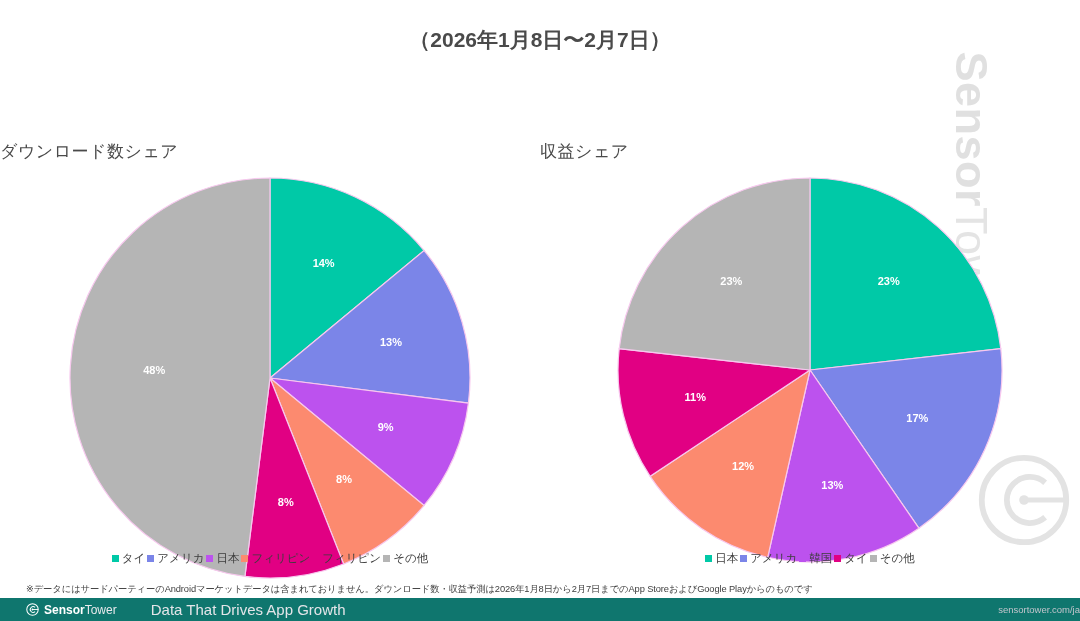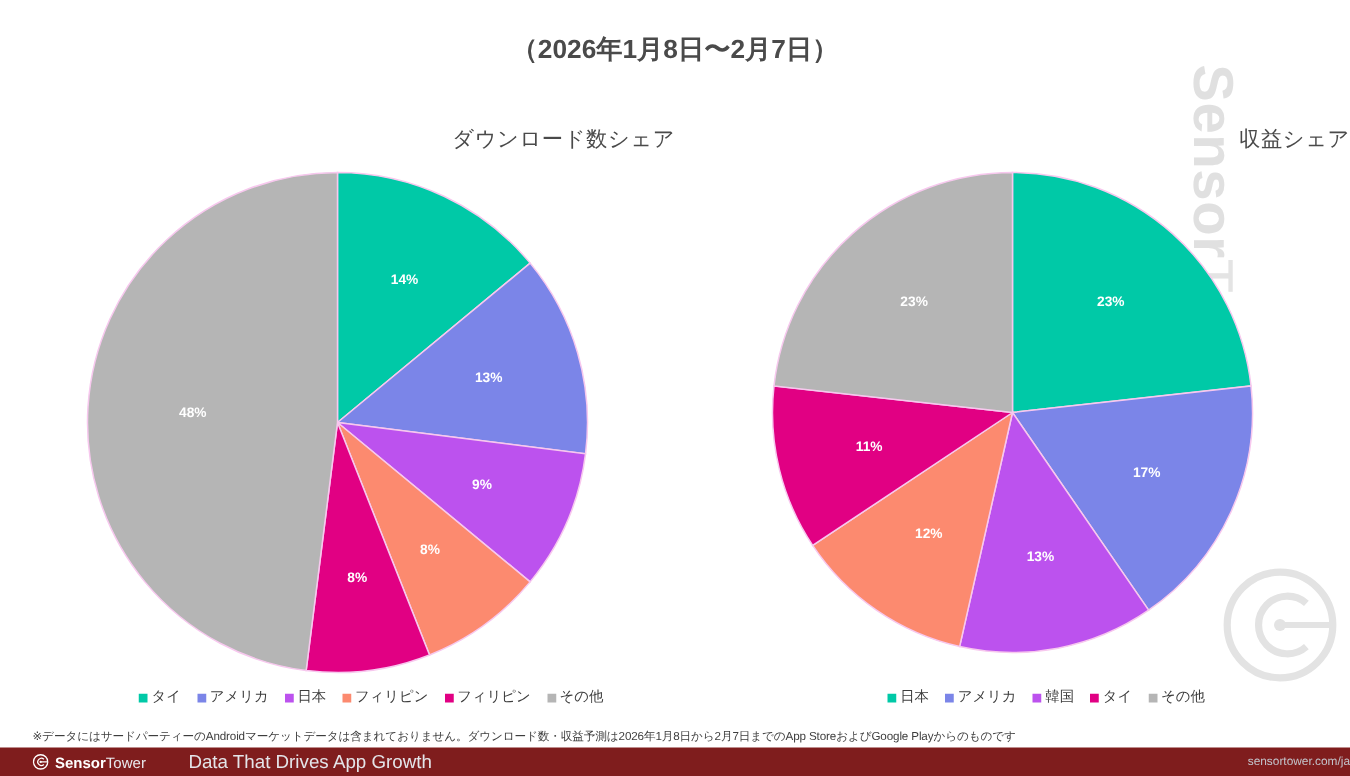--- a/index.html
+++ b/index.html
@@ -81,27 +81,28 @@
     height: 470px;
     display: flex;
     z-index: 4;
   }
   .panel {
     position: relative;
     width: 50%;
     height: 100%;
   }
   .panel-title {
-    text-align: right;
+    text-align: left;
     font-size: 17px;
     font-weight: 400;
     color: #4a4a4a;
     letter-spacing: 0.5px;
     height: 30px;
     line-height: 24px;
+    margin-top: 40px;
   }
   .pie-wrap {
     position: relative;
     width: 100%;
     height: 420px;
     display: flex;
     align-items: flex-start;
     justify-content: center;
   }
   .pie-wrap.left  { padding-left: 0px; }
@@ -118,23 +119,22 @@
 
   
   .legend {
     position: absolute;
     bottom: 6px;
     left: 0;
     width: 100%;
     display: flex;
     justify-content: center;
     align-items: flex-end;
-    gap: 13px;
+    gap: 2px;
     flex-wrap: nowrap;
-    margin-left: 27px;
   }
   .legend-item {
     display: flex;
     align-items: center;
     gap: 3px;
     white-space: nowrap;
   }
   .legend-swatch {
     width: 7px;
     height: 7px;
@@ -160,21 +160,21 @@
     z-index: 6;
   }
 
   
   .bottom-bar {
     position: absolute;
     left: 0;
     bottom: 0;
     width: 1080px;
     height: 23px;
-    background: #7f1d1d;
+    background: #0f766e;
     display: flex;
     align-items: center;
     z-index: 10;
   }
   .bb-logo {
     margin-left: 26px;
     width: 13px;
     height: 13px;
     flex: 0 0 auto;
   }

